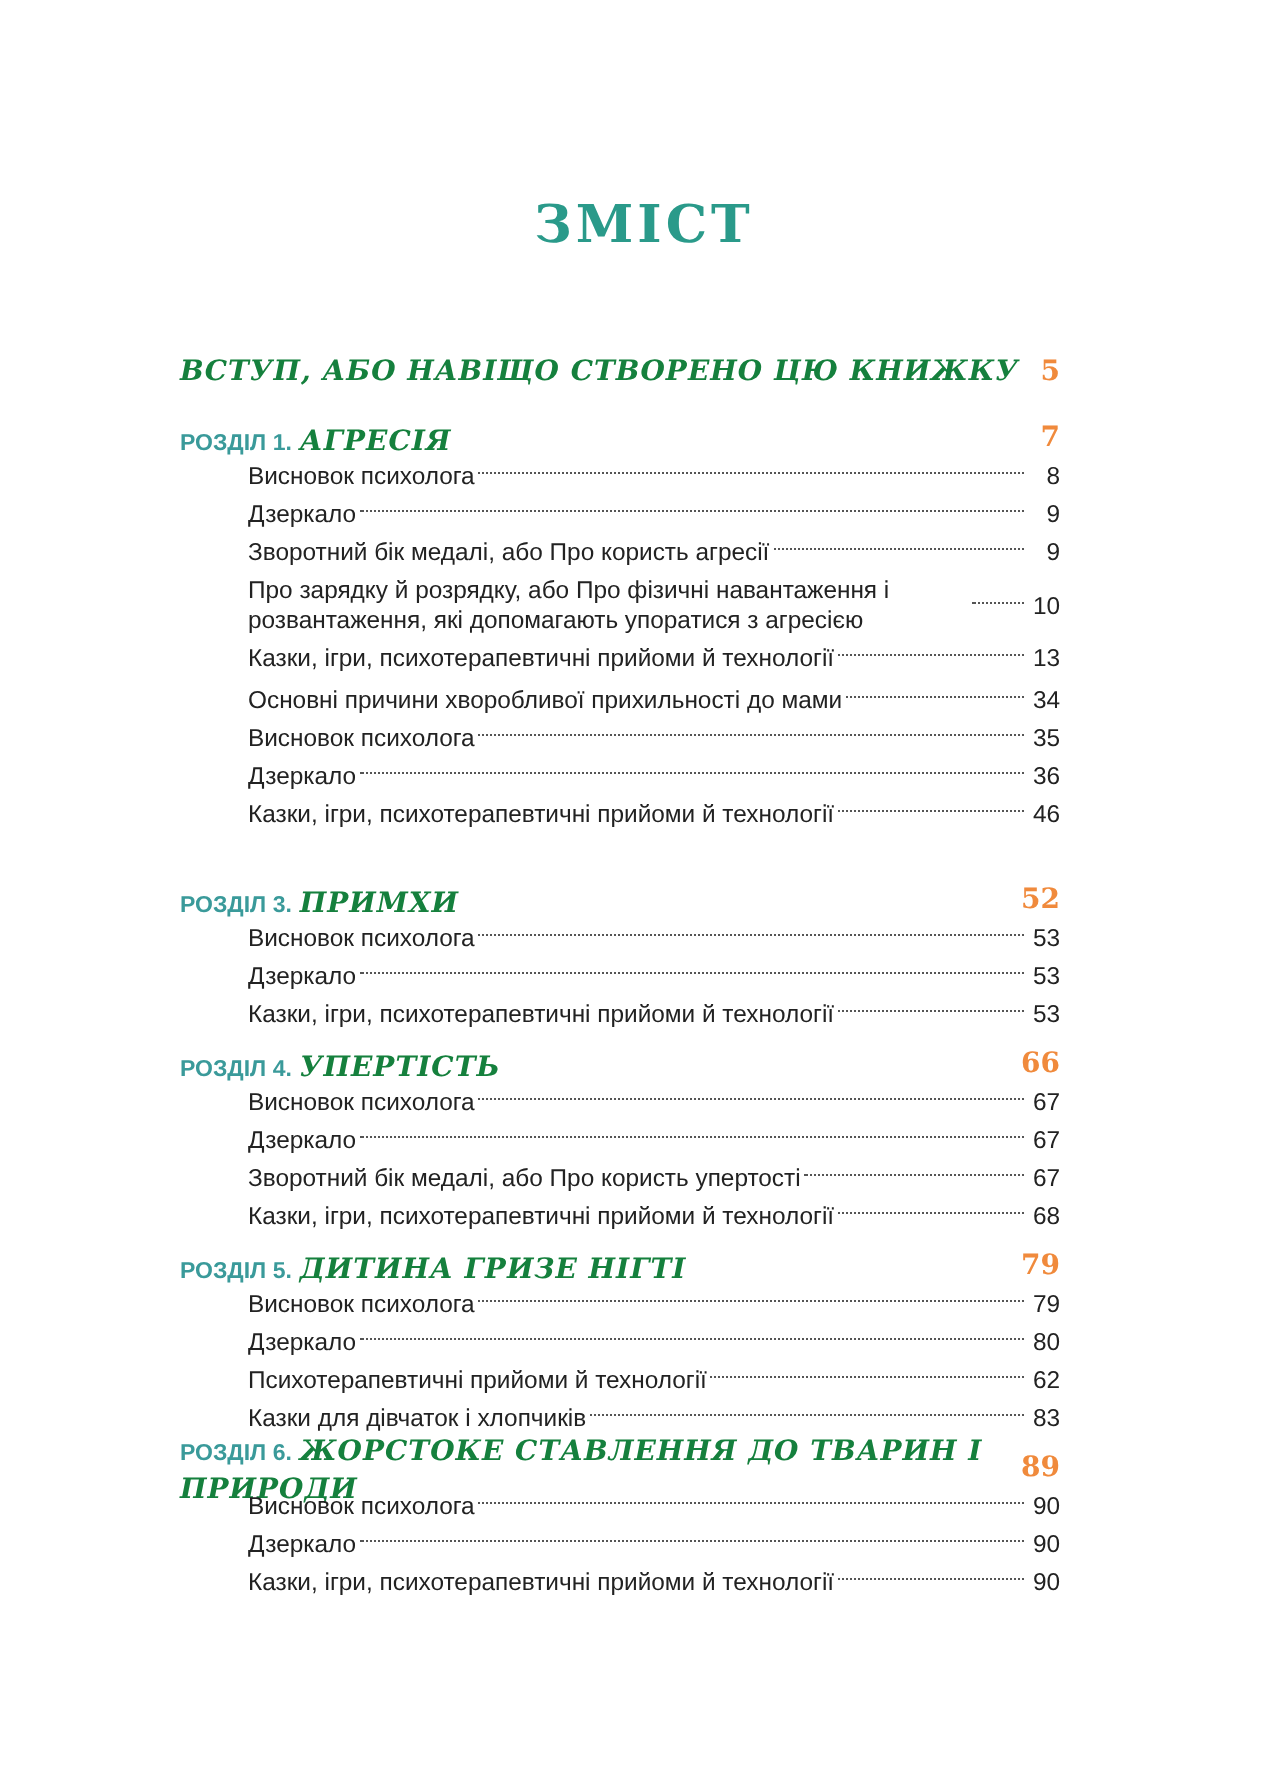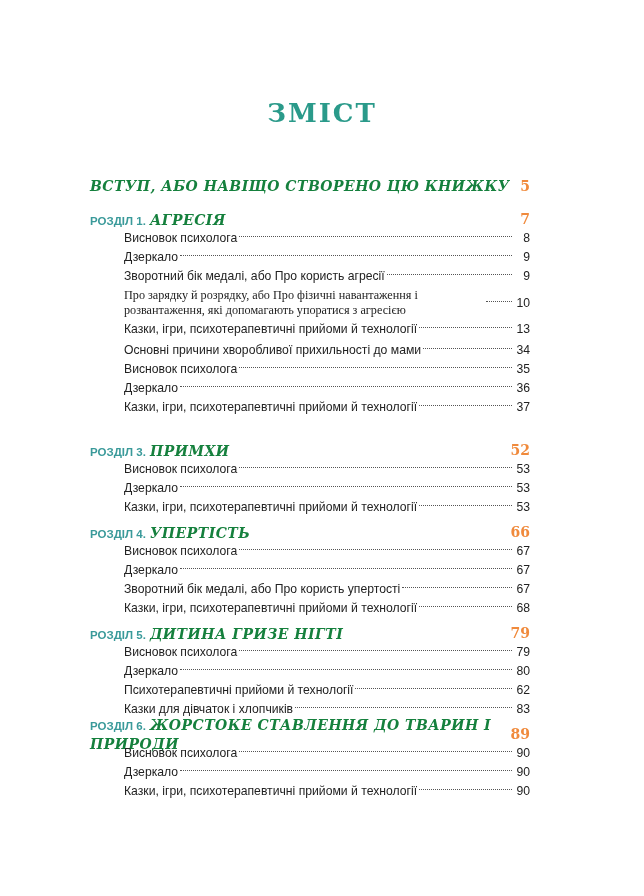--- a/index.html
+++ b/index.html
@@ -22,21 +22,21 @@
   .section { position: absolute; left: 90px; width: 440px; }
   .sec-head { display: flex; justify-content: space-between; align-items: center; height: 20px; }
   .sec-label { font-family: "Liberation Sans", sans-serif; font-weight: bold; color: #3a9a9a; font-size: 11.5px; margin-right: 4px; }
   .entries { padding-left: 34px; }
   .entry {
     display: flex; align-items: center; font-family: "Liberation Sans", sans-serif;
     font-size: 12.2px; color: #222; line-height: 15px; height: 19px;
   }
   .entry.tall { height: 34px; }
   .entry .txt { white-space: nowrap; }
-  .entry.tall .txt { white-space: normal; width: 360px; font-family: Liberation Serif, serif; }
+  .entry.tall .txt { white-space: normal; width: 360px; }
   .entry .dots { flex: 1; border-bottom: 1px dotted #555; margin: 0 2px 4px 2px; min-width: 10px; }
   .entry .pg { min-width: 16px; text-align: right; }
 </style>
 </head>
 <body>
 
 <div class="page">
   <div class="title">ЗМІСТ</div>
 
   <div class="intro">
@@ -91,21 +91,21 @@
           <span class="pg">35</span>
         </div>
       <div class="entry">
           <span class="txt">Дзеркало</span>
           <span class="dots"></span>
           <span class="pg">36</span>
         </div>
       <div class="entry">
           <span class="txt">Казки, ігри, психотерапевтичні прийоми й технології</span>
           <span class="dots"></span>
-          <span class="pg">37</span>
+          <span class="pg">46</span>
         </div>
     </div>
   </div>
 
   <div class="section" style="top:440px">
     <div class="sec-head">
       <span><span class="sec-label">РОЗДІЛ 3.</span><span class="deco">Примхи</span></span>
       <span class="pagenum-deco">52</span>
     </div>
     <div class="entries">

